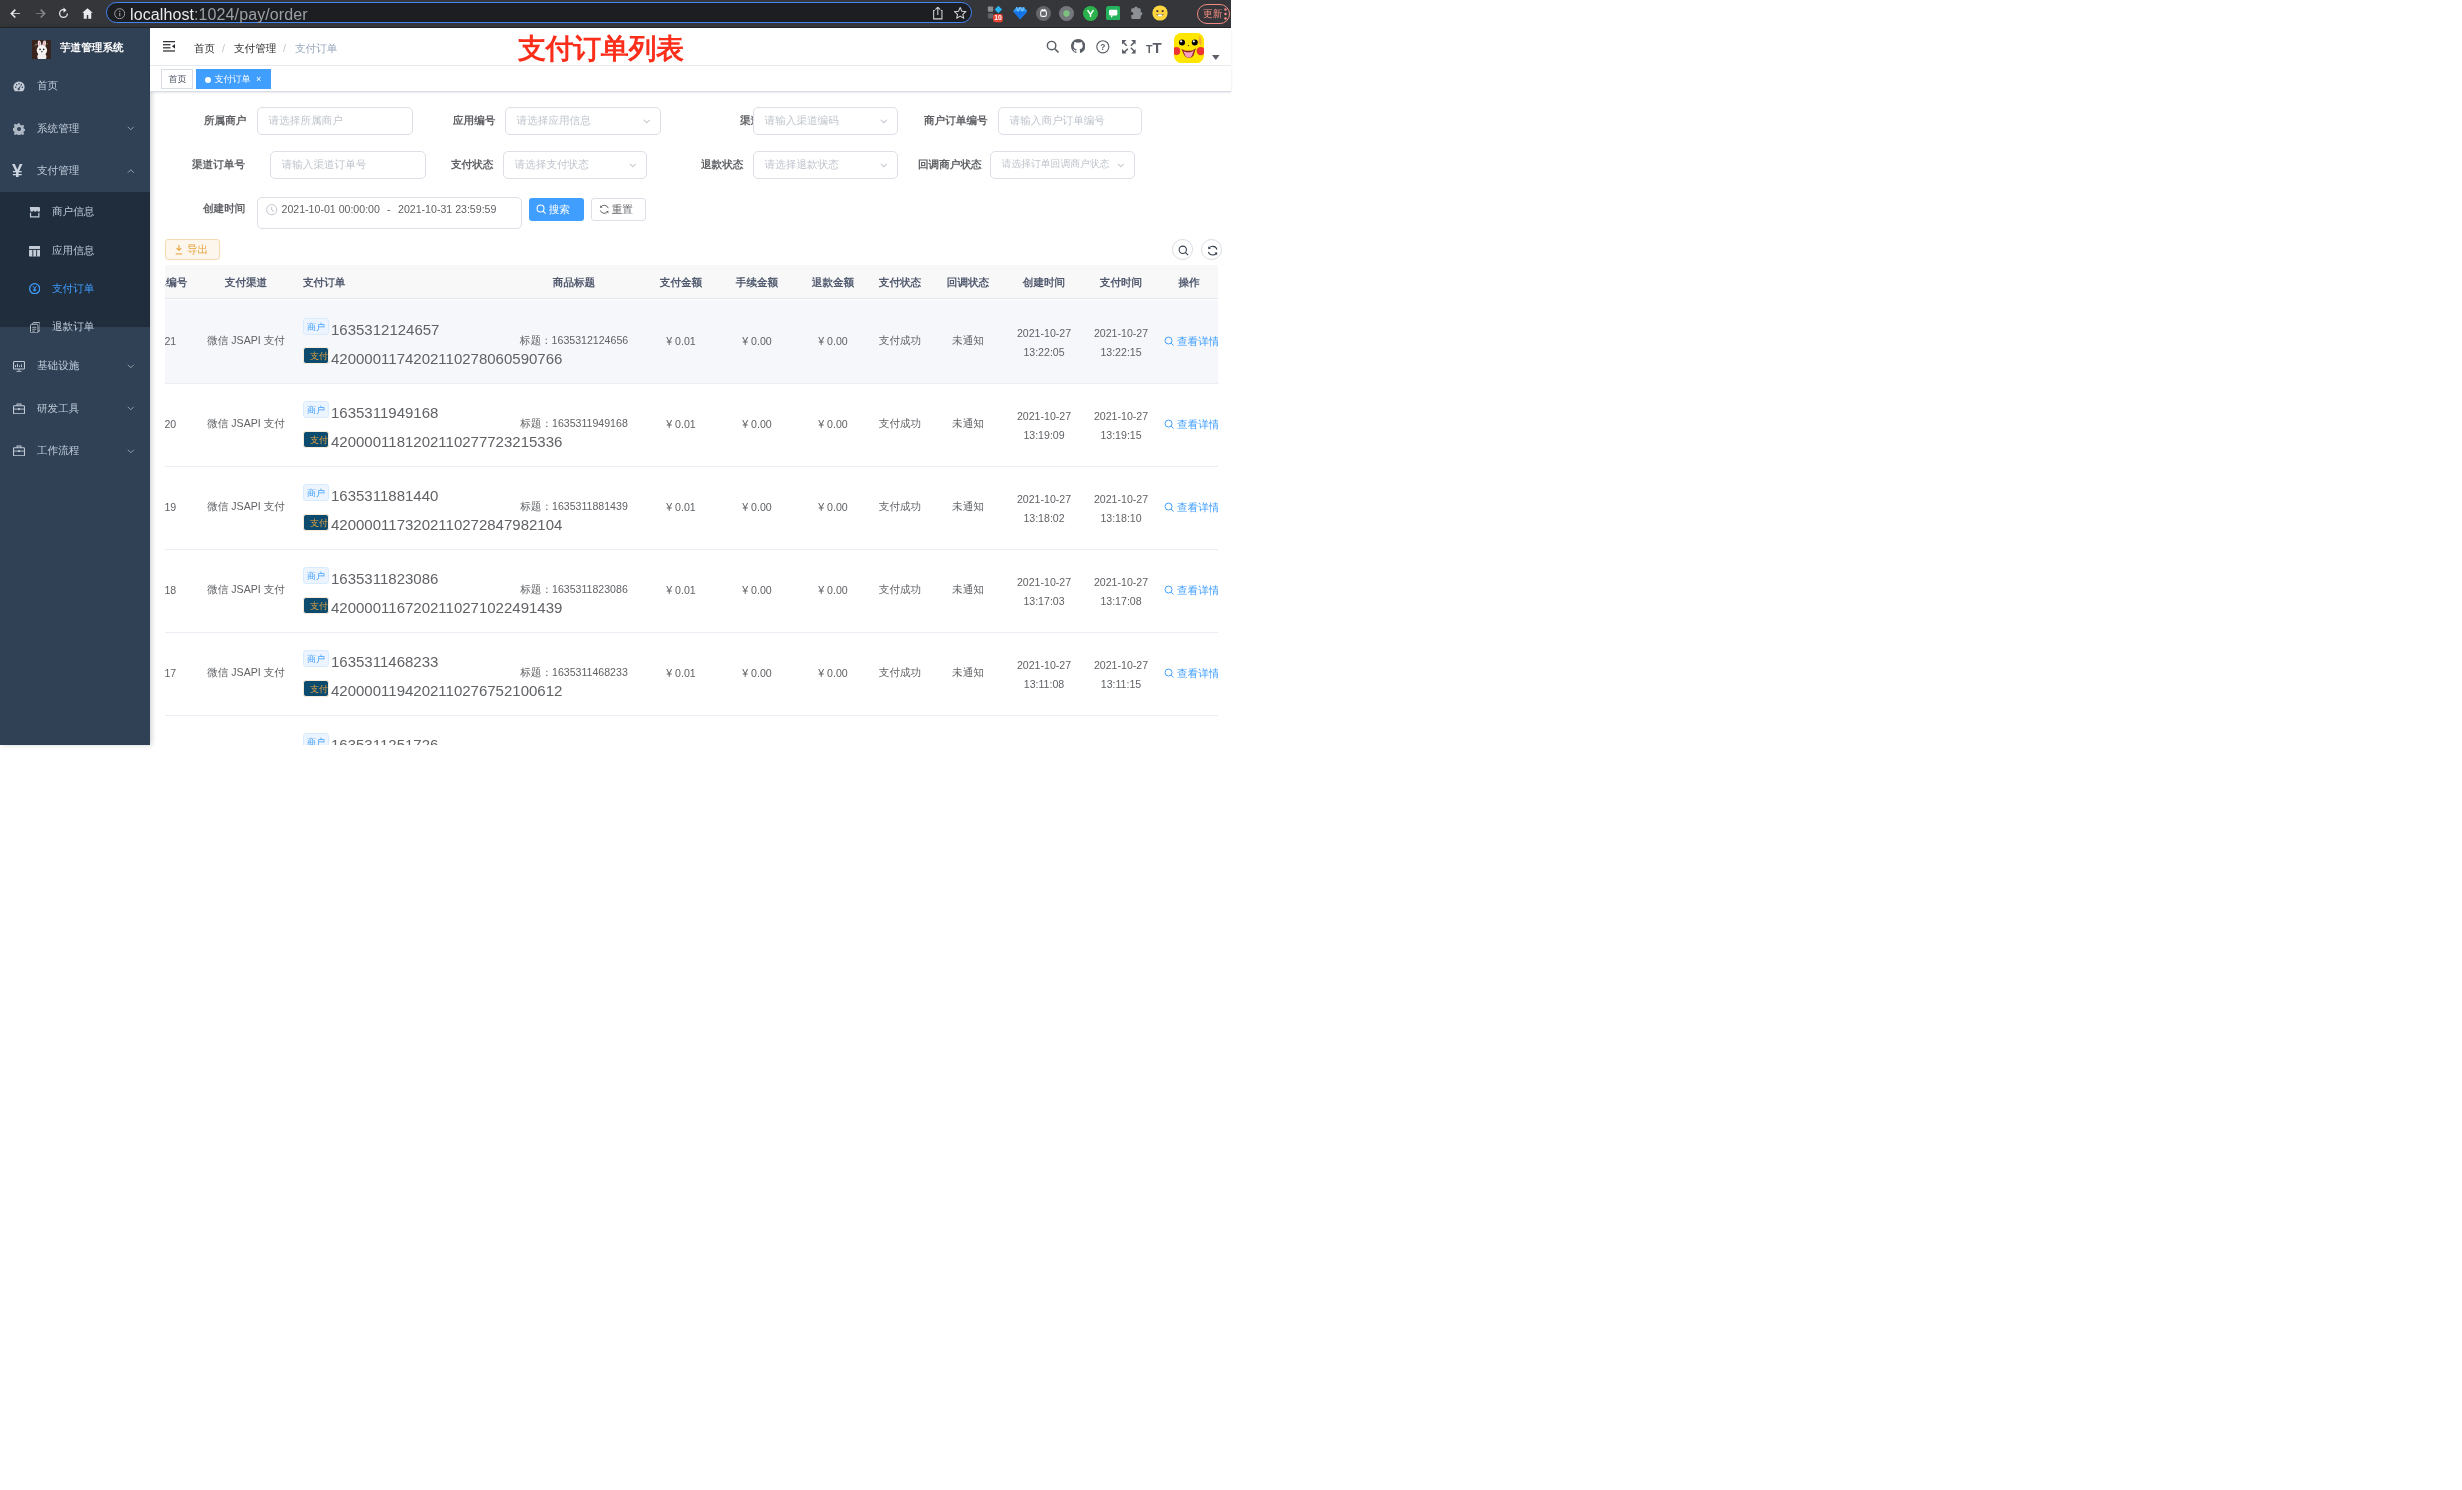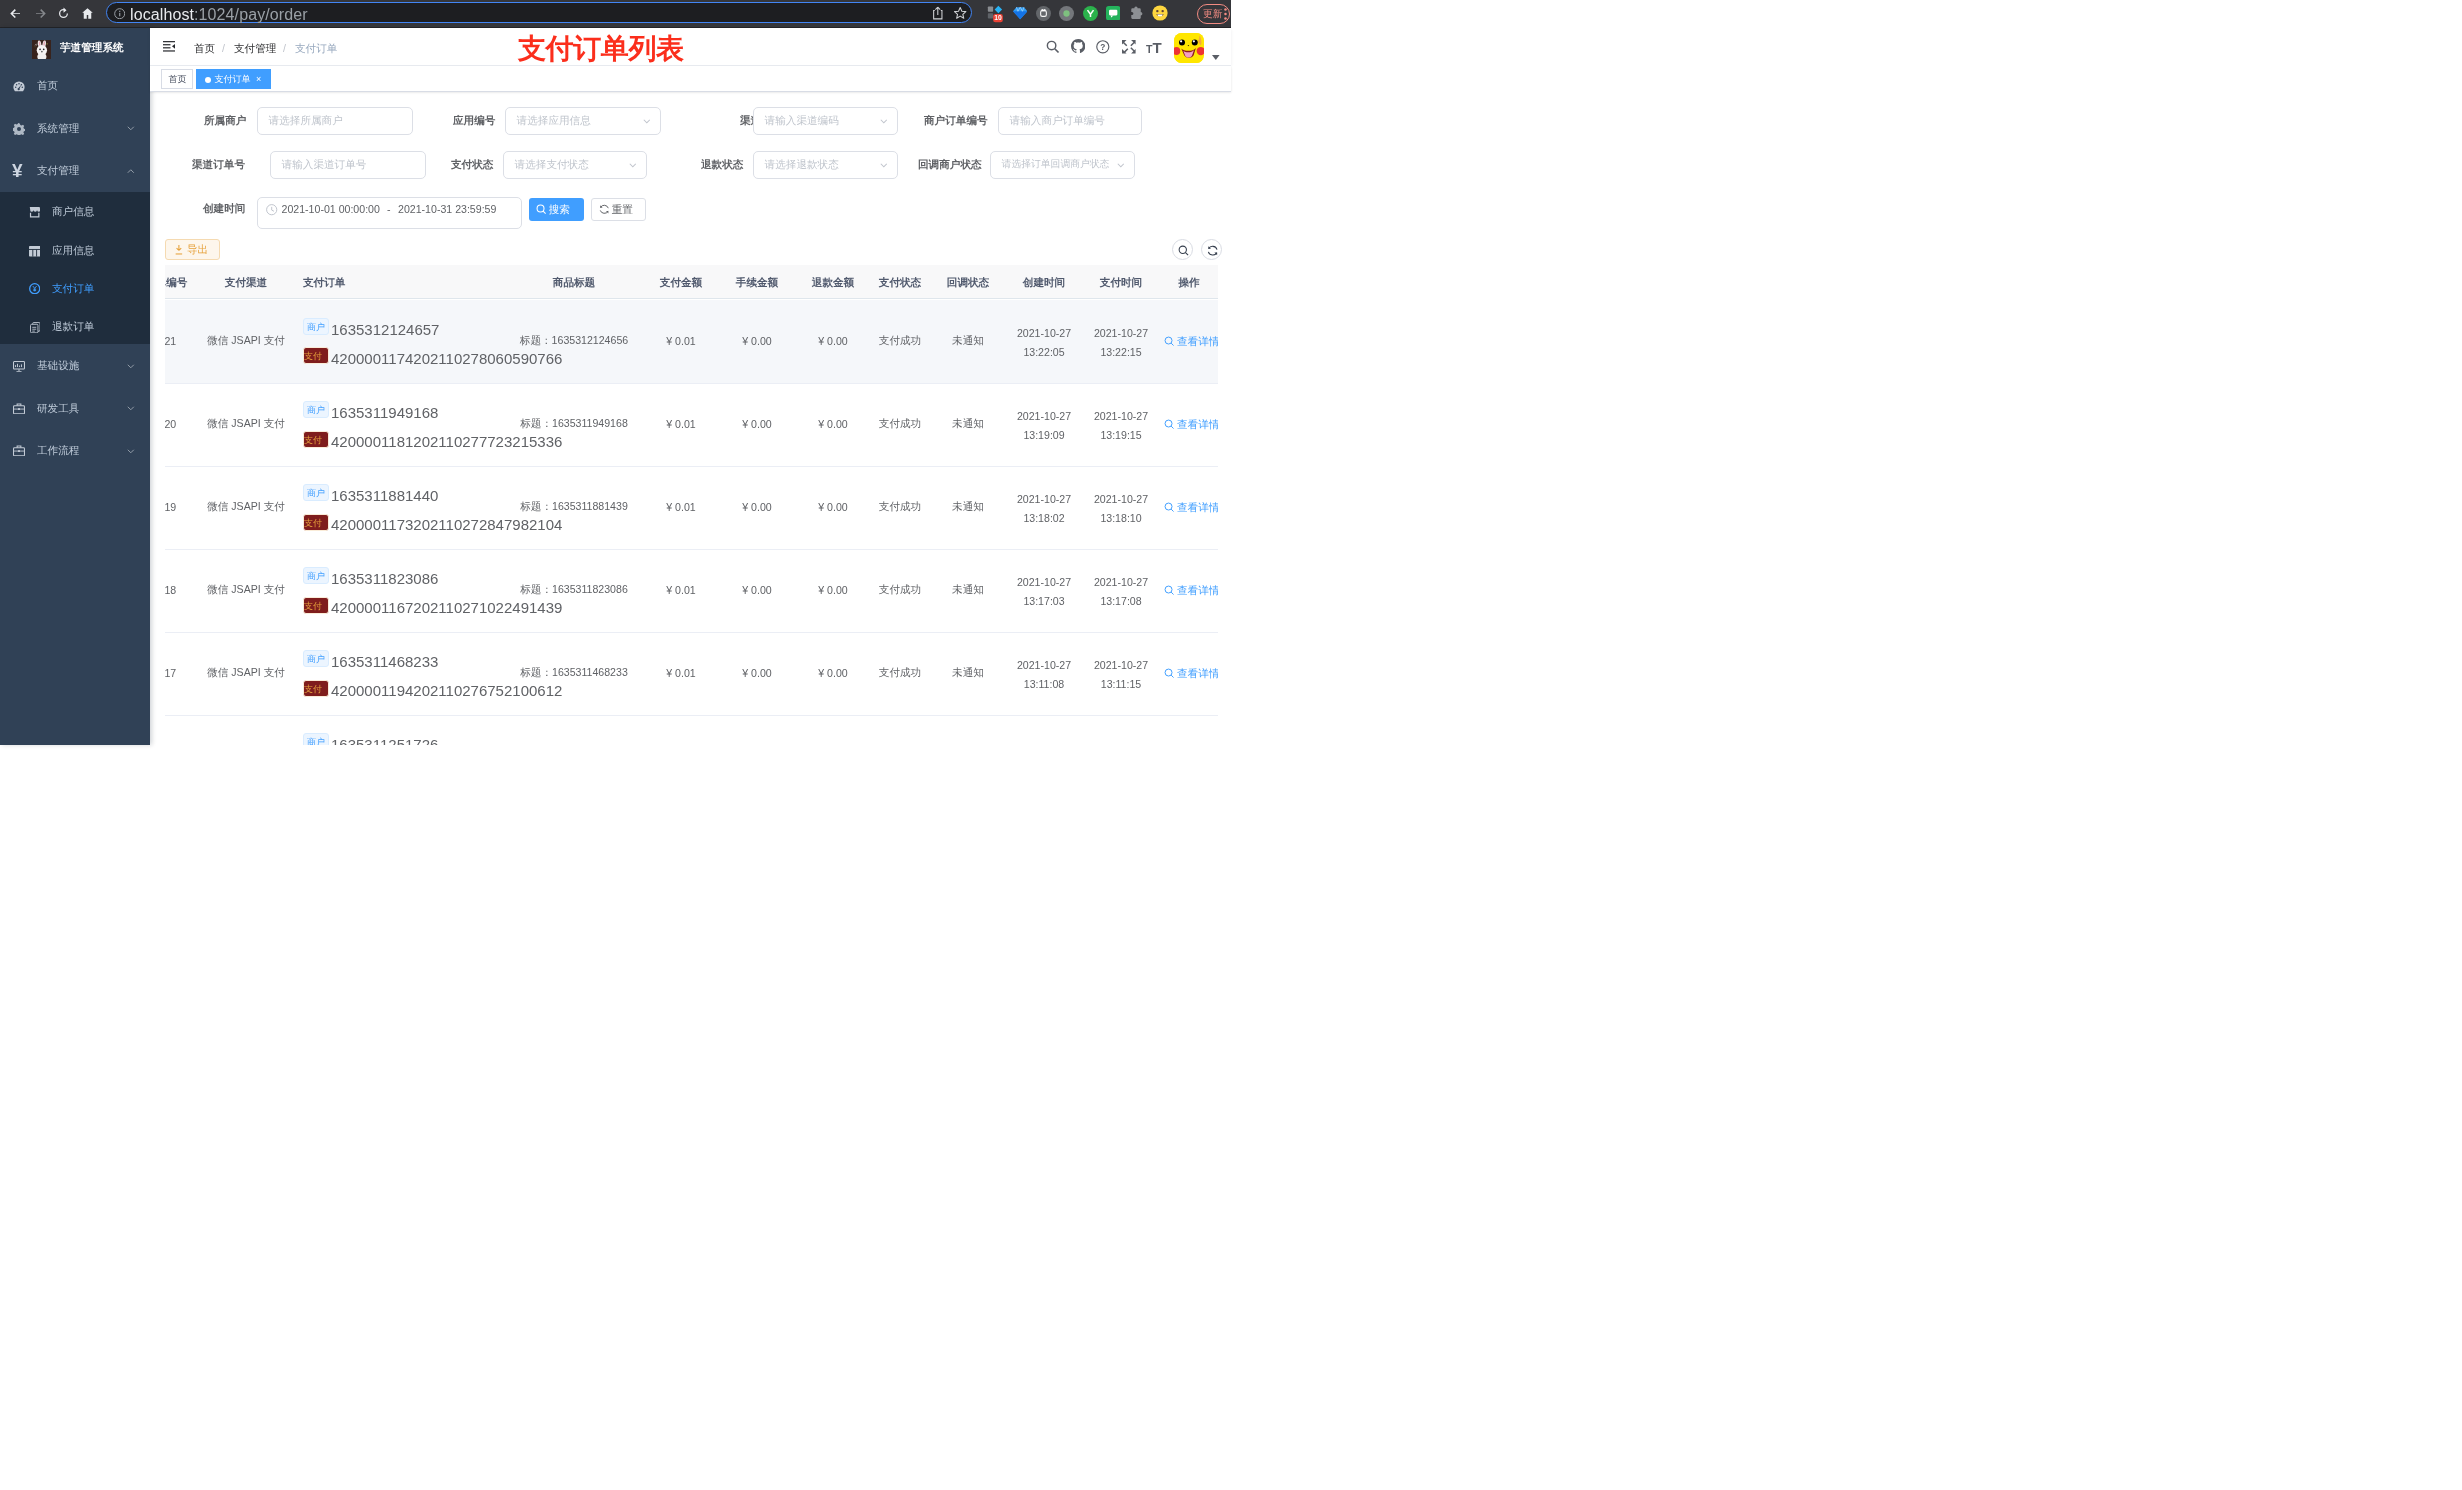--- a/index.html
+++ b/index.html
@@ -5,21 +5,21 @@
 *{margin:0;padding:0;box-sizing:border-box}
 html,body{width:1231px;height:745px;overflow:hidden;background:#fff;font-family:"Liberation Sans",sans-serif;}
 .abs{position:absolute}
 
 #chrome{position:absolute;left:0;top:0;width:1231px;height:28px;background:#35363a;border-bottom:0.8px solid #232427}
 #pill{position:absolute;left:106px;top:2.3px;width:866px;height:21px;border-radius:10.6px;background:#1d1e21;border:1.5px solid #4285f4}
 .urltext{position:absolute;left:130px;top:6px;font-size:16px;color:#e8eaed;letter-spacing:0.1px;white-space:nowrap}
 .urltext .gray{color:#9aa0a6}
 
 #sidebar{position:absolute;left:0;top:28px;width:150px;height:717px;background:#304156;box-shadow:1.5px 0 4.5px rgba(0,21,41,.18)}
-#submenu{position:absolute;left:0;top:164px;width:150px;height:152px;background:#1f2d3d}
+#submenu{position:absolute;left:0;top:164px;width:150px;height:135px;background:#1f2d3d}
 .mitem{position:absolute;left:0;width:150px;height:42px;color:#bfcbd9;font-size:10.6px}
 .mtext{position:absolute;left:37px;top:50%;transform:translateY(-50%);white-space:nowrap}
 .stext{position:absolute;left:52px;top:50%;transform:translateY(-50%);white-space:nowrap}
 .logo-title{position:absolute;left:60px;top:13px;color:#fff;font-size:10.6px;font-weight:700;white-space:nowrap}
 
 #navbar{position:absolute;left:150px;top:28px;width:1081px;height:38px;background:#fff;border-bottom:0.8px solid #e8ebf0;box-shadow:0 0.8px 3px rgba(0,21,41,.08)}
 .bc{position:absolute;top:13.6px;font-size:10.6px;white-space:nowrap}
 
 #tags{position:absolute;left:150px;top:66px;width:1081px;height:26px;background:#fff;border-bottom:0.8px solid #d8dce5;box-shadow:0 0.8px 2.3px 0 rgba(0,0,0,.12)}
 .tag{position:absolute;top:3px;height:20.4px;line-height:19.7px;font-size:9px;color:#495060;background:#fff;border:0.8px solid #d8dce5;padding:0 6px}
@@ -34,21 +34,21 @@
 
 .btn{position:absolute;border-radius:3px;font-size:10.6px;white-space:nowrap}
 
 #tablewrap{position:absolute;left:165px;top:265px;width:1053px;height:480px;overflow:hidden;font-size:10.6px;color:#606266}
 #thead{position:absolute;left:0;top:0;width:1053px;height:34px;background:#f8f8f9;border-bottom:0.8px solid #dfe6ec}
 .th{position:absolute;top:10.6px;font-size:10.6px;font-weight:600;color:#515a6e;white-space:nowrap}
 .rowline{position:absolute;left:0;width:1053px;height:0.8px;background:#ebeef5}
 .cell{position:absolute;white-space:nowrap}
 .ctr{transform:translate(-50%,-50%)}
 .tag-b{position:absolute;width:26px;height:16.7px;line-height:16px;text-align:center;font-size:9px;border-radius:3px;color:#409eff;background:#ecf5ff;border:0.8px solid #d9ecff}
-.tag-y{position:absolute;width:26px;height:16.7px;line-height:16px;text-align:left;font-size:9px;border-radius:3px;color:#e6a23c;background:#7f1d1d;border:0.8px solid #faecd8}
+.tag-y{position:absolute;width:26px;height:16.7px;line-height:16px;text-align:right;font-size:9px;border-radius:3px;color:#e6a23c;background:#0c4a6e;border:0.8px solid #faecd8}
 .num{position:absolute;font-size:15px;color:#606266}
 .link{position:absolute;color:#409eff;font-size:10.6px;white-space:nowrap}
 </style>
 </head>
 <body>
 
 <div id="chrome">
   <svg class="abs" style="left:7.6px;top:6px" width="15" height="15" viewBox="0 0 20 20">
       <path d="M16 9.5H6.5l4-4L9 4l-6 6 6 6 1.5-1.5-4-4H16z" fill="#e8eaed"></path>
     </svg>

